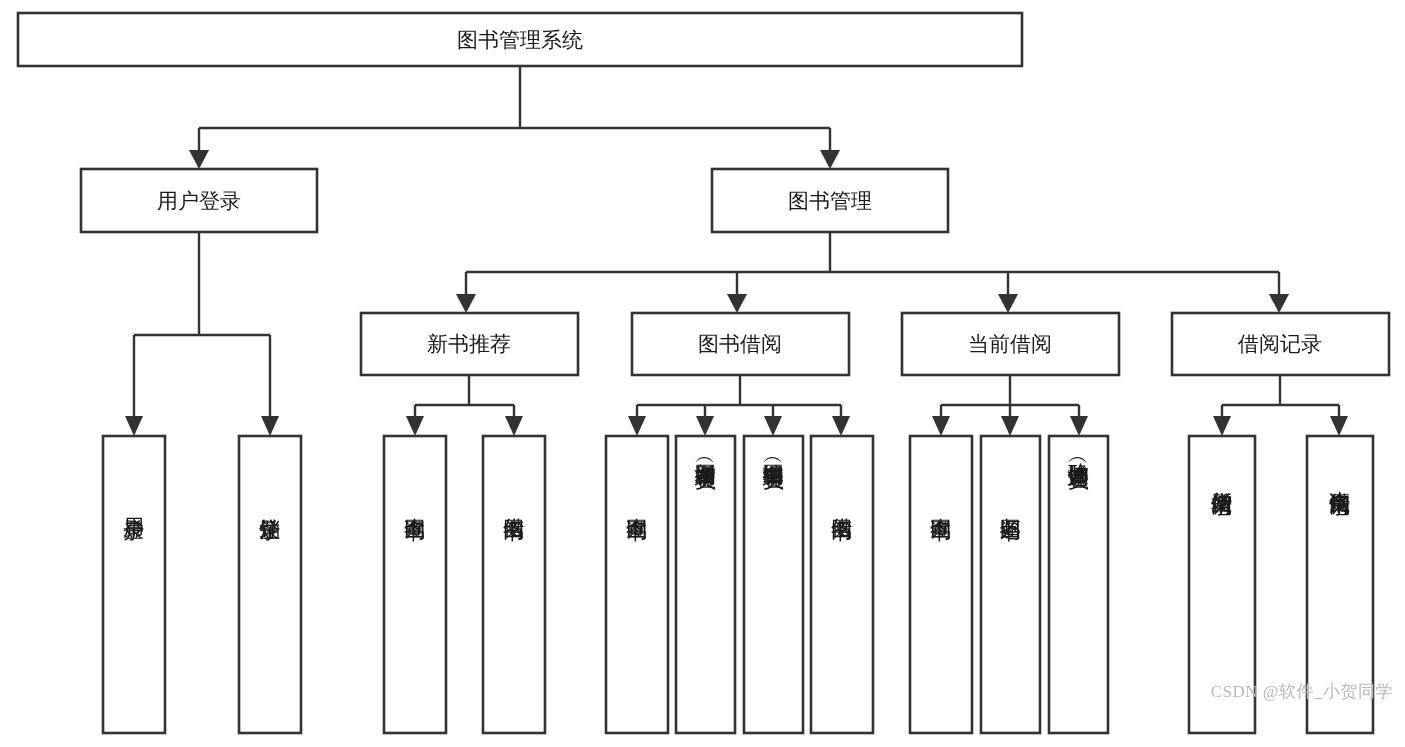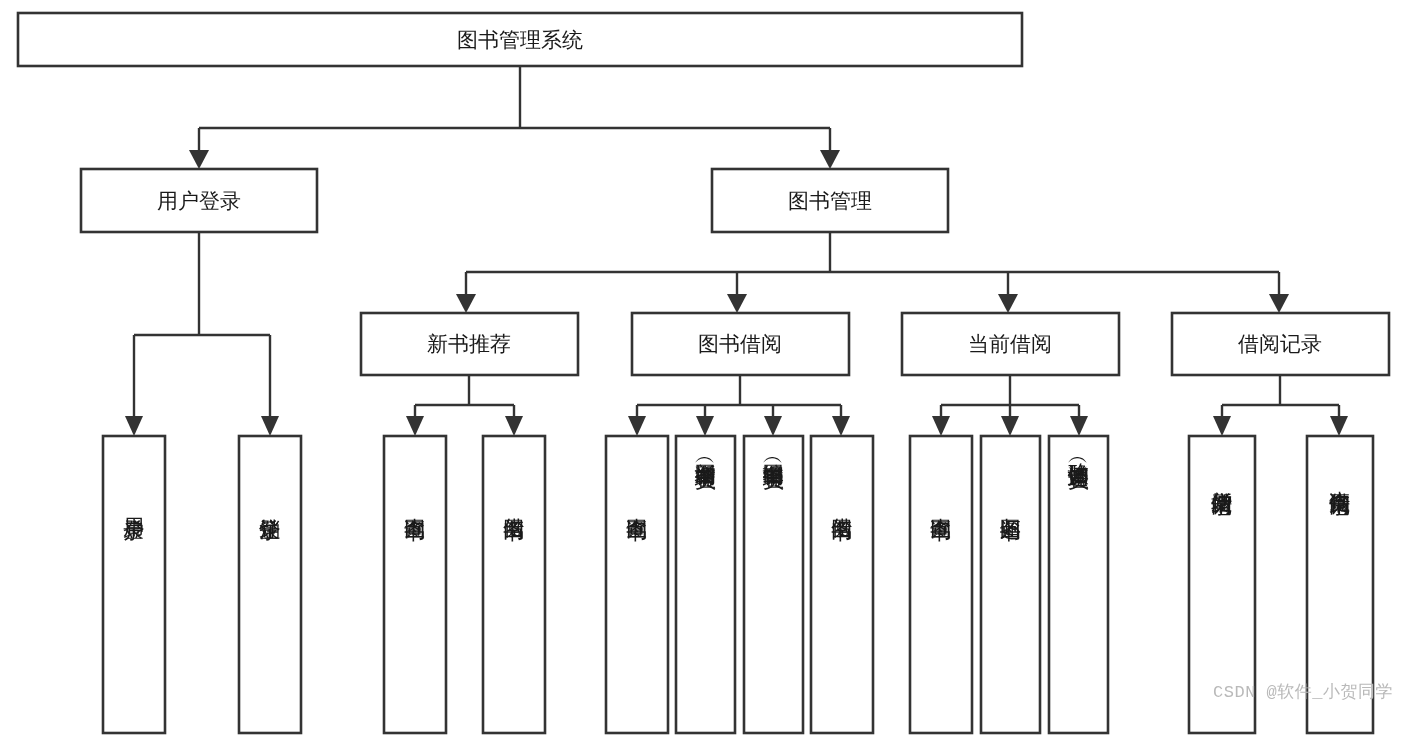--- a/index.html
+++ b/index.html
@@ -63,21 +63,21 @@
     font-size: 21px;
     line-height: 1.12;
     color: #1a1a1a;
     letter-spacing: 1px;
     white-space: nowrap;
   }
   .watermark {
     position: absolute;
     right: 12px;
     bottom: 6px;
-    font-family: Liberation Mono, monospace;
+    font-family: Liberation Serif, serif;
     font-size: 17px;
     color: #b9b9b9;
     letter-spacing: 0.5px;
     user-select: none;
   }
 </style>
 </head>
 <body>
 
 <div id="diagram-root">

